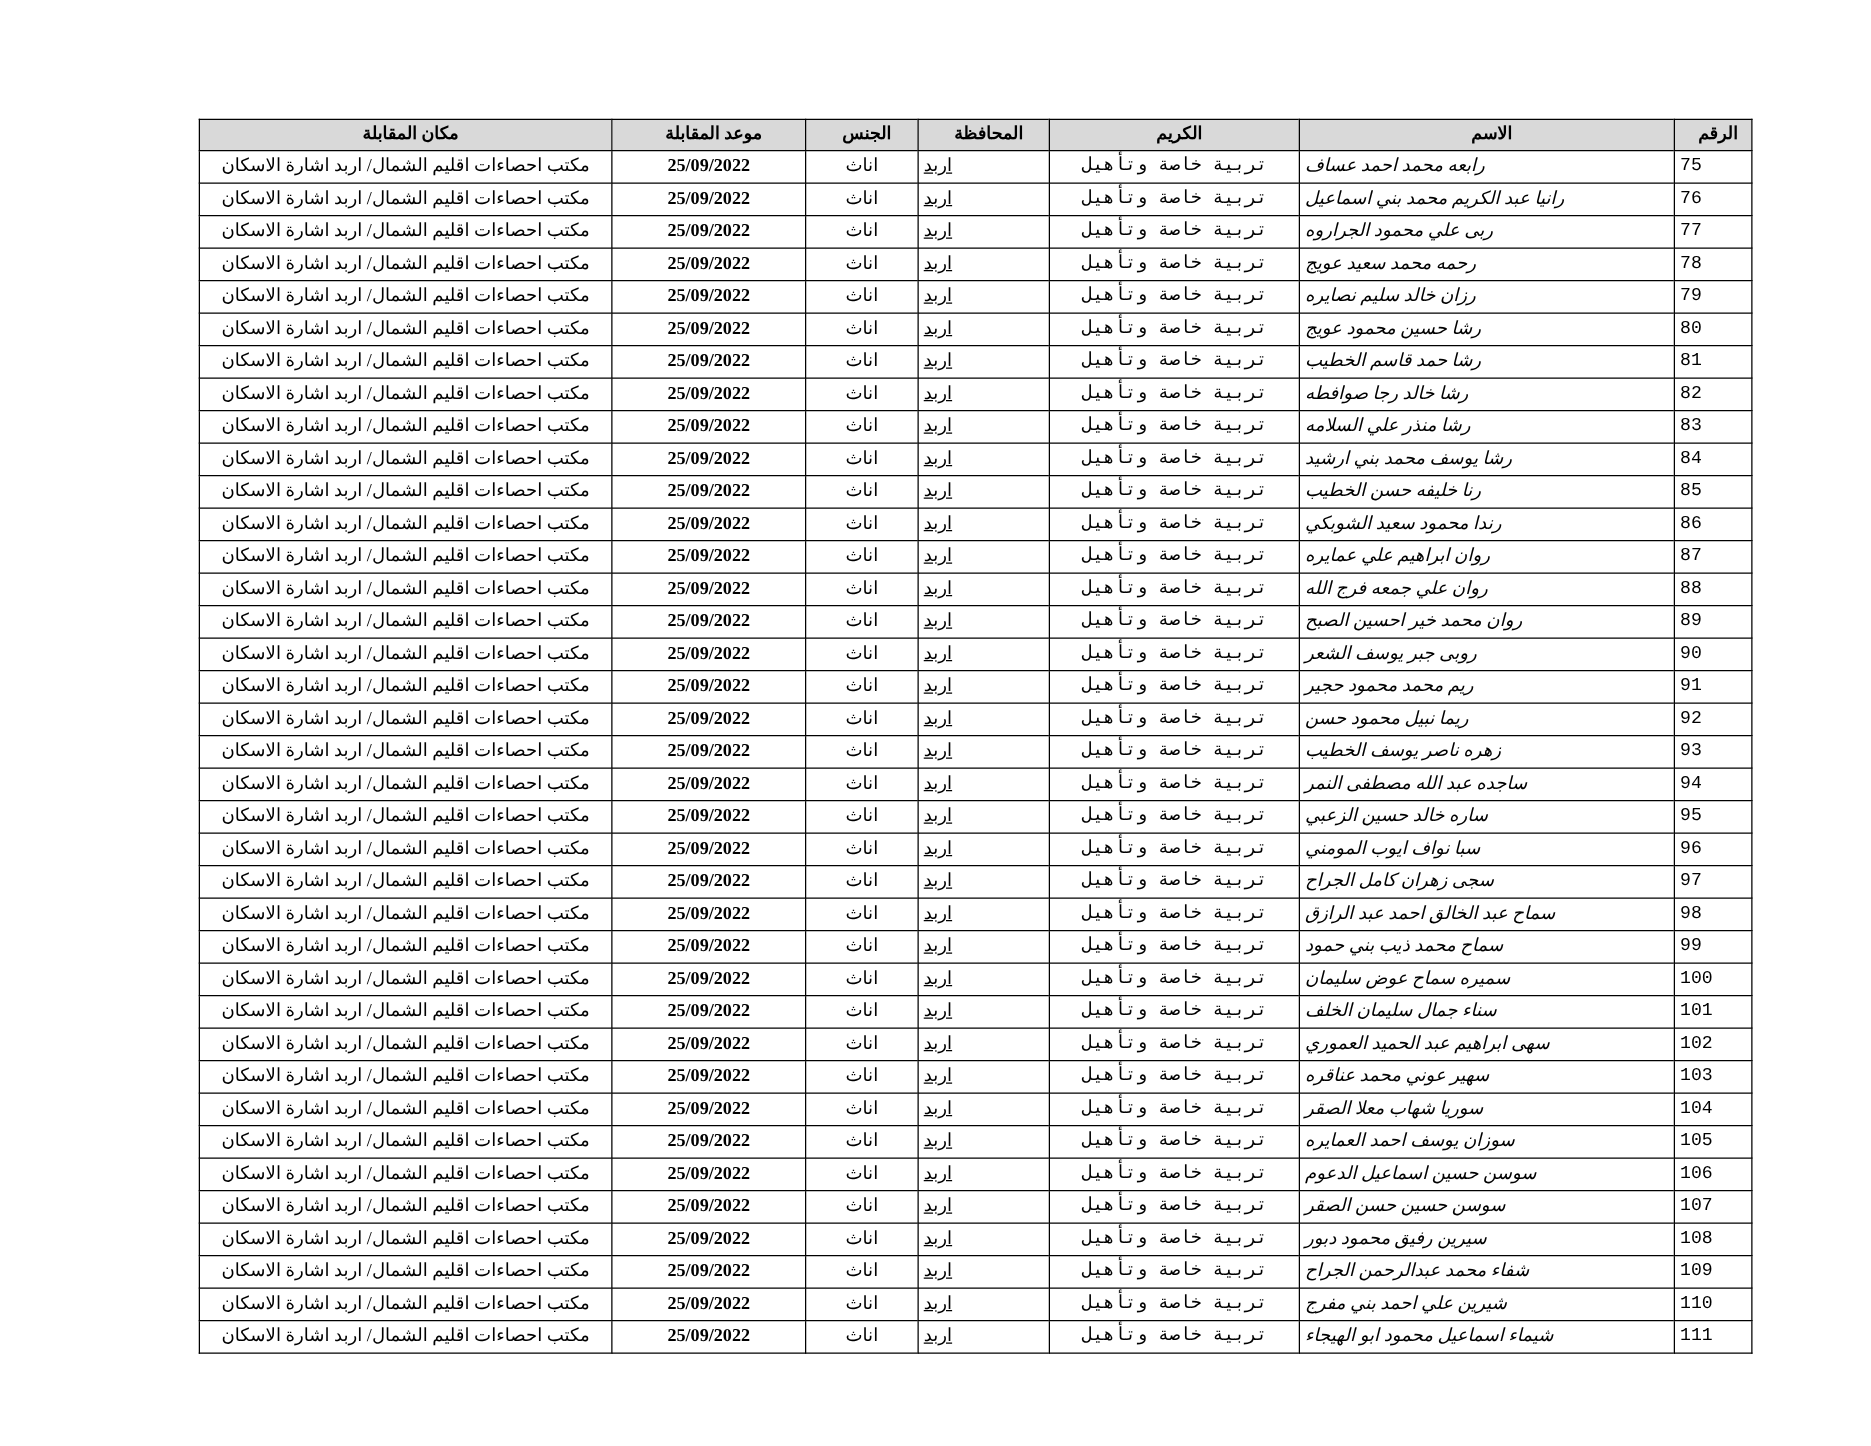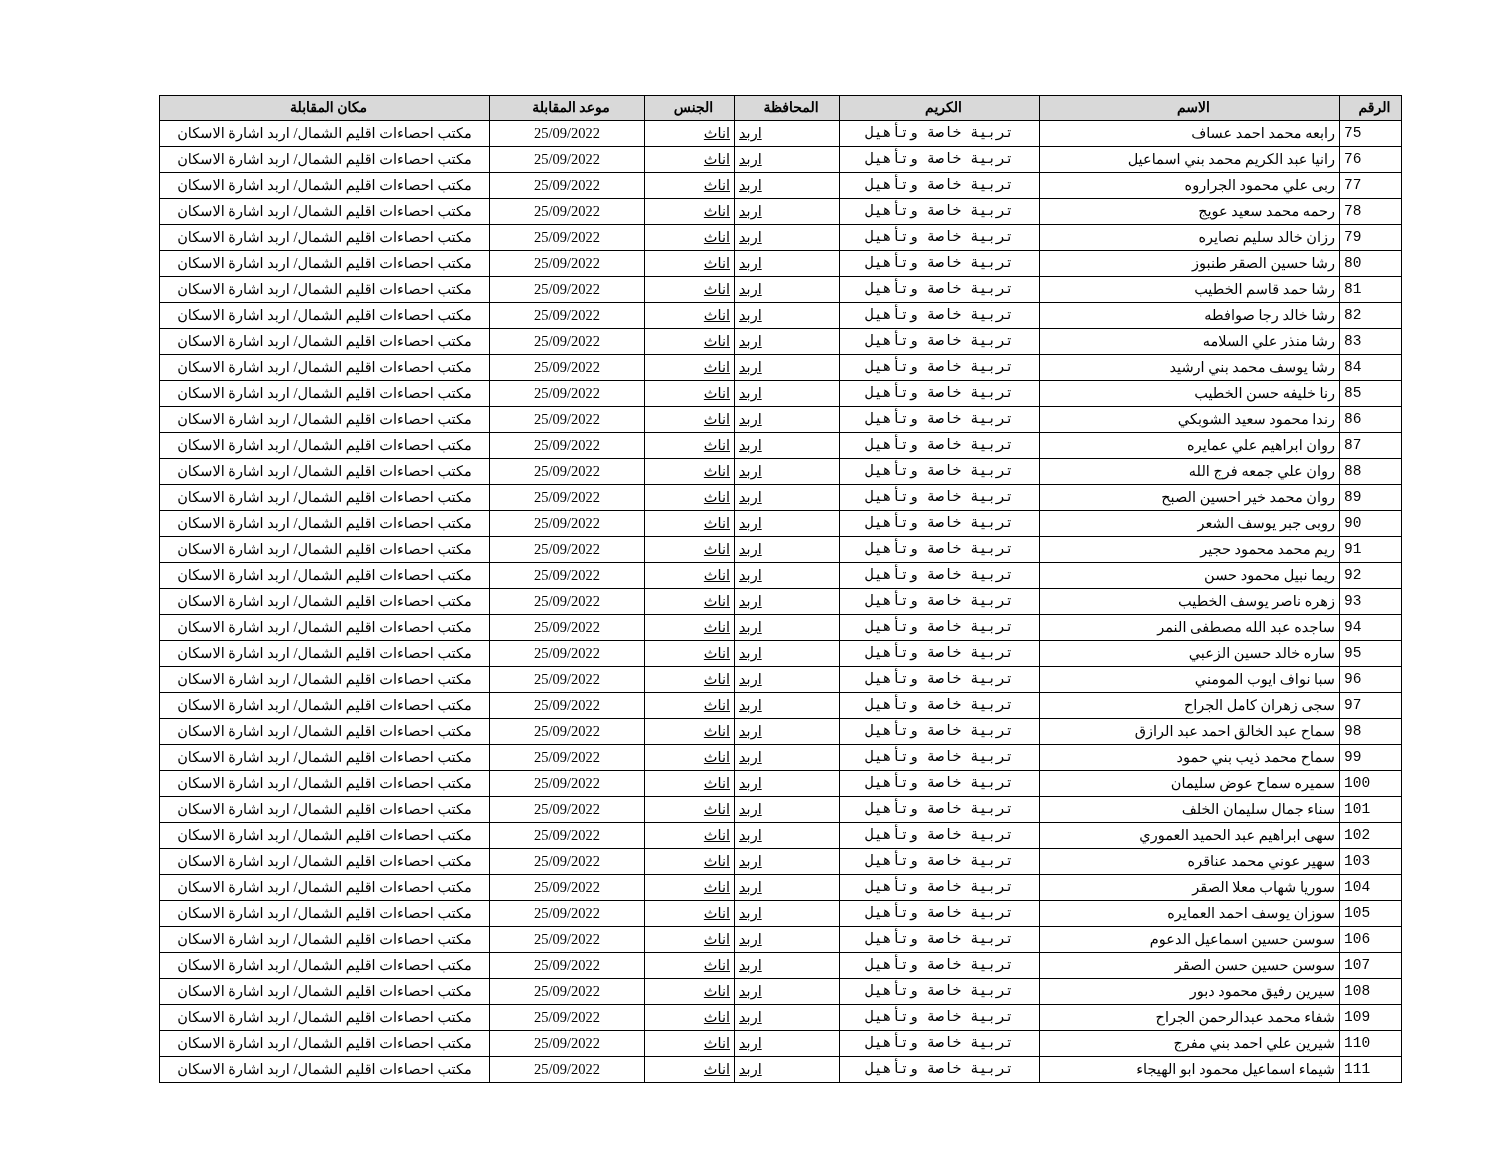--- a/index.html
+++ b/index.html
@@ -52,25 +52,25 @@
   }
   col.c-num    { width: 62px; }
   col.c-name   { width: 300px; }
   col.c-spec   { width: 200px; }
   col.c-gov    { width: 105px; }
   col.c-gender { width: 90px; }
   col.c-date   { width: 155px; }
   col.c-place  { width: 330px; }
 
   td.num    { text-align: left; padding-left: 8px; font-family: Liberation Mono, monospace; }
-  td.name   { text-align: right; }
+  td.name   { text-align: left; font-style: italic; }
   td.spec   { text-align: center; font-family: Liberation Mono, monospace; }
   td.gov    { text-align: left; text-decoration: underline; }
-  td.gender { text-align: right; text-decoration: underline; }
-  td.date   { text-align: center; direction: ltr; font-family: "Liberation Serif", serif; }
+  td.gender { text-align: center; }
+  td.date   { text-align: center; direction: ltr; font-family: "Liberation Serif", serif; font-weight: bold; }
   td.place  { text-align: center; }
 </style>
 </head>
 <body>
 
 <div class="page">
   <div class="table-wrap">
     <table class="listing">
       <colgroup>
         <col class="c-num">
@@ -133,21 +133,21 @@
             <td class="num">79</td>
             <td class="name">رزان خالد سليم نصايره</td>
             <td class="spec">تربية خاصة وتأهيل</td>
             <td class="gov">اربد</td>
             <td class="gender">اناث</td>
             <td class="date">25/09/2022</td>
             <td class="place">مكتب احصاءات اقليم الشمال/ اربد اشارة الاسكان</td>
           </tr>
           <tr>
             <td class="num">80</td>
-            <td class="name">رشا حسين الصقر طنبوز</td>
+            <td class="name">رشا حسين محمود عويج</td>
             <td class="spec">تربية خاصة وتأهيل</td>
             <td class="gov">اربد</td>
             <td class="gender">اناث</td>
             <td class="date">25/09/2022</td>
             <td class="place">مكتب احصاءات اقليم الشمال/ اربد اشارة الاسكان</td>
           </tr>
           <tr>
             <td class="num">81</td>
             <td class="name">رشا حمد قاسم الخطيب</td>
             <td class="spec">تربية خاصة وتأهيل</td>

